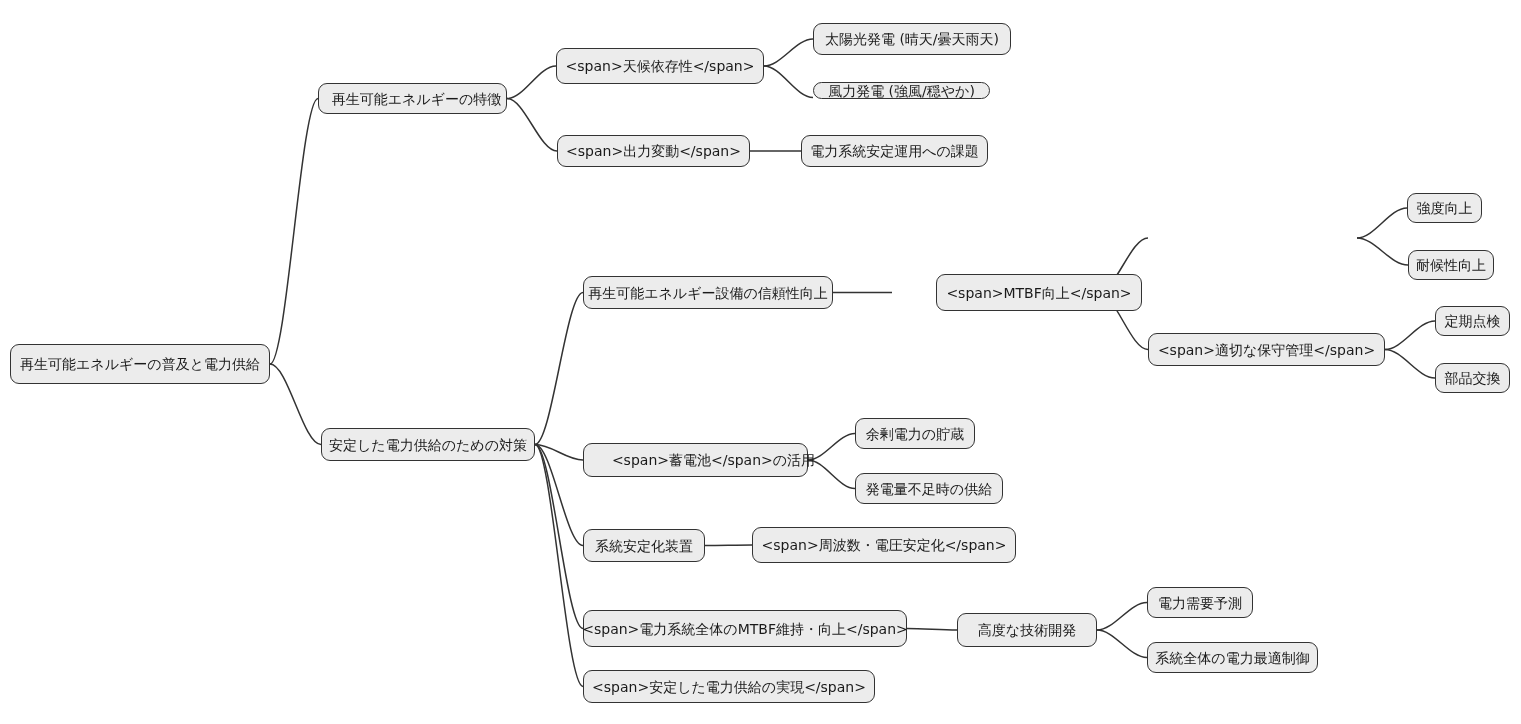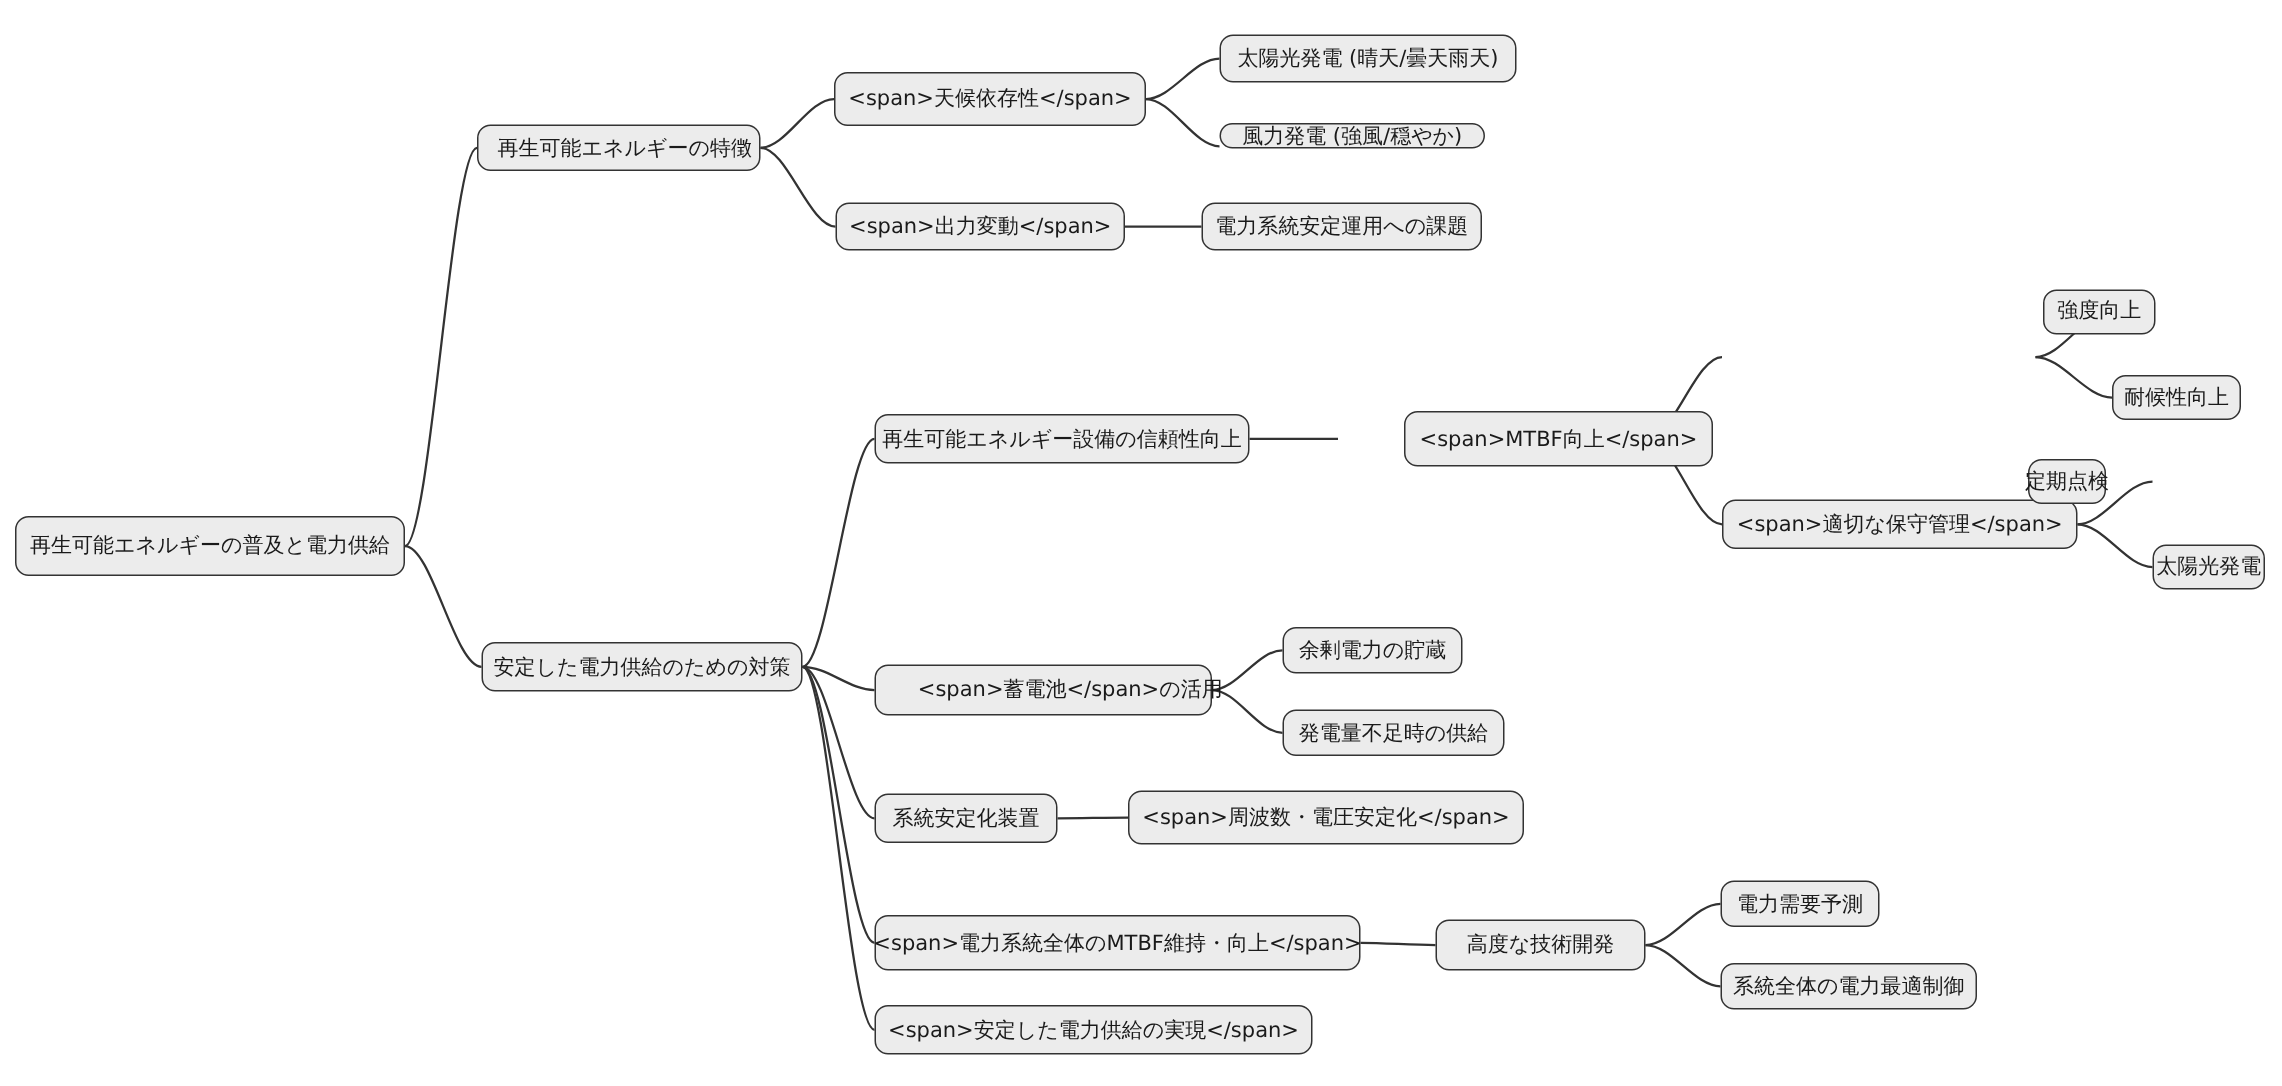--- a/index.html
+++ b/index.html
@@ -85,25 +85,25 @@
       <div class="node" style="left: 10px; top: 344px; width: 260px; height: 40px;">再生可能エネルギーの普及と電力供給</div>
       <div class="node" style="left: 318px; top: 83px; width: 189px; height: 31px; padding-left: 12px;">再生可能エネルギーの特徴</div>
       <div class="node" style="left: 556px; top: 48px; width: 208px; height: 36px;">&lt;span&gt;天候依存性&lt;/span&gt;</div>
       <div class="node" style="left: 813px; top: 23px; width: 198px; height: 32px;">太陽光発電 (晴天/曇天雨天)</div>
       <div class="node" style="left: 813px; top: 82px; width: 177px; height: 17px;">風力発電 (強風/穏やか)</div>
       <div class="node" style="left: 557px; top: 135px; width: 193px; height: 32px;">&lt;span&gt;出力変動&lt;/span&gt;</div>
       <div class="node" style="left: 801px; top: 135px; width: 187px; height: 32px;">電力系統安定運用への課題</div>
       <div class="node" style="left: 321px; top: 428px; width: 214px; height: 33px;">安定した電力供給のための対策</div>
       <div class="node" style="left: 583px; top: 276px; width: 250px; height: 33px;">再生可能エネルギー設備の信頼性向上</div>
       <div class="node" style="left: 892px; top: 274px; width: 206px; height: 37px; margin-left: 44px;">&lt;span&gt;MTBF向上&lt;/span&gt;</div>
-      <div class="node" style="left: 1362px; top: 193px; width: 75px; height: 30px; font-family: Liberation Mono, monospace;">強度向上</div>
+      <div class="node" style="left: 1407px; top: 193px; width: 75px; height: 30px;">強度向上</div>
       <div class="node" style="left: 1408px; top: 250px; width: 86px; height: 30px;">耐候性向上</div>
       <div class="node" style="left: 1148px; top: 333px; width: 237px; height: 33px;">&lt;span&gt;適切な保守管理&lt;/span&gt;</div>
-      <div class="node" style="left: 1352px; top: 306px; width: 52px; height: 30px;">定期点検</div>
-      <div class="node" style="left: 1435px; top: 363px; width: 75px; height: 30px;">太陽光発電</div>
+      <div class="node" style="left: 1435px; top: 306px; width: 75px; height: 30px;">定期点検</div>
+      <div class="node" style="left: 1435px; top: 363px; width: 75px; height: 30px;">部品交換</div>
       <div class="node" style="left: 583px; top: 443px; width: 225px; height: 34px; padding-left: 40px;">&lt;span&gt;蓄電池&lt;/span&gt;の活用</div>
       <div class="node" style="left: 855px; top: 418px; width: 120px; height: 31px;">余剰電力の貯蔵</div>
       <div class="node" style="left: 855px; top: 473px; width: 148px; height: 31px;">発電量不足時の供給</div>
       <div class="node" style="left: 583px; top: 529px; width: 122px; height: 33px;">系統安定化装置</div>
       <div class="node" style="left: 752px; top: 527px; width: 264px; height: 36px;">&lt;span&gt;周波数・電圧安定化&lt;/span&gt;</div>
       <div class="node" style="left: 583px; top: 610px; width: 324px; height: 37px;">&lt;span&gt;電力系統全体のMTBF維持・向上&lt;/span&gt;</div>
       <div class="node" style="left: 957px; top: 613px; width: 140px; height: 34px;">高度な技術開発</div>
       <div class="node" style="left: 1147px; top: 587px; width: 106px; height: 31px;">電力需要予測</div>
       <div class="node" style="left: 1147px; top: 642px; width: 171px; height: 31px;">系統全体の電力最適制御</div>
       <div class="node" style="left: 583px; top: 670px; width: 292px; height: 33px;">&lt;span&gt;安定した電力供給の実現&lt;/span&gt;</div>

